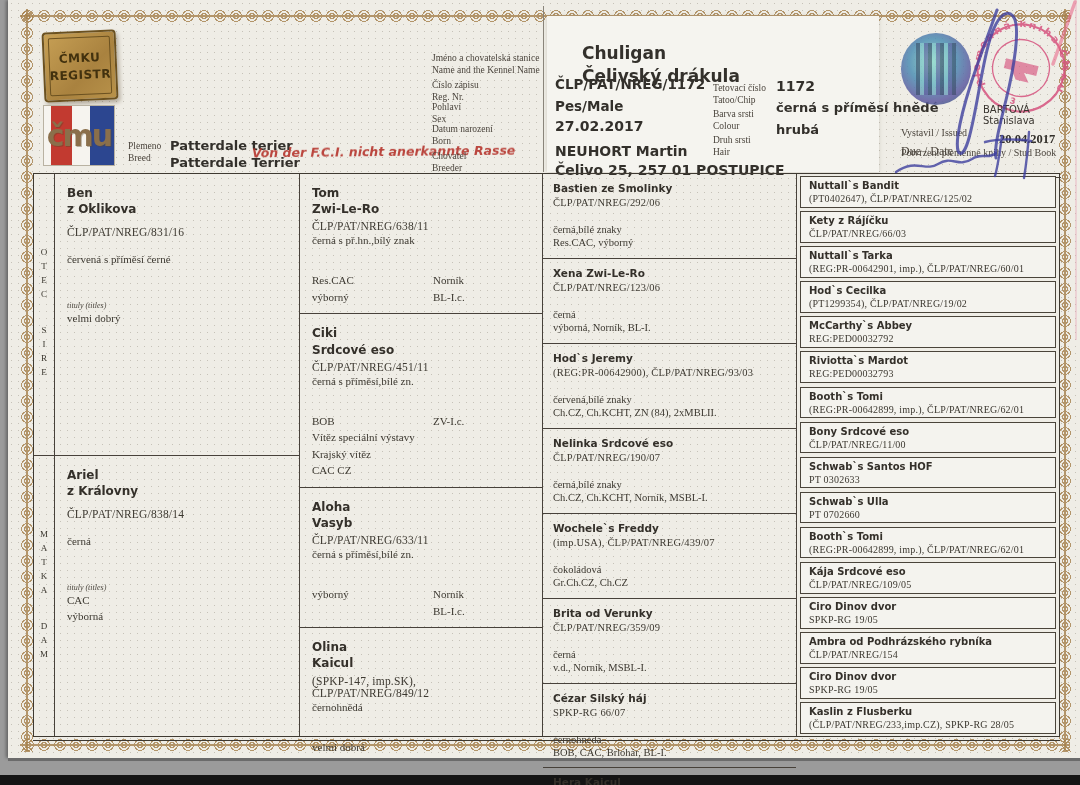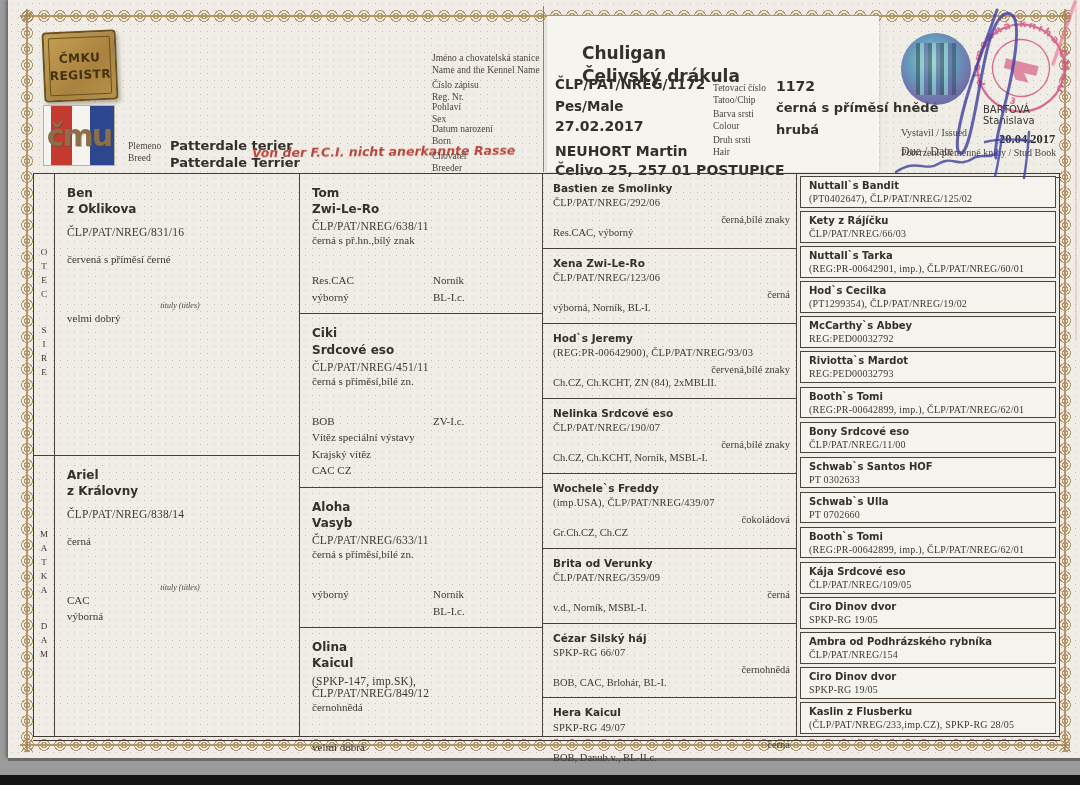--- a/index.html
+++ b/index.html
@@ -87,31 +87,31 @@
     border-bottom:1px solid #47413a; }
   .rail-half:last-child { border-bottom:none; }
   .rail-word { writing-mode:vertical-rl; text-orientation:upright; font-size:9px; letter-spacing:4px; color:#3a362e; }
 
   .g1-cell { padding:11px 6px 8px 12px; }
   .g2-cell { padding:11px 6px 8px 12px; }
   .cell-name { font-family:"DejaVu Sans",sans-serif; font-weight:700; font-size:12px; color:#34302a;
     white-space:pre-line; line-height:1.35; }
   .cell-reg { font-size:11.5px; color:#3c3830; margin-top:9px; letter-spacing:.2px; }
   .cell-colour { font-size:11px; color:#3c3830; margin-top:15px; }
-  .titles-label { font-style:italic; font-size:8px; color:#4a453d; margin-top:36px;text-align:center; }
+  .titles-label { font-style:italic; font-size:8px; color:#4a453d; margin-top:36px; }
   .cell-titles { font-size:11px; color:#3c3830; white-space:pre-line; line-height:1.5; }
   .g2-cell .cell-reg { margin-top:3px; }
   .g2-cell .cell-colour { margin-top:2px; }
   .g2-split { display:flex; margin-top:26px; }
   .g2-split .left { width:54%; }
   .g2-split .right { flex:1; }
   .g3-cell { padding:7px 6px 7px 10px; display:flex; flex-direction:column; }
   .g3-cell .cell-name { font-size:10.5px; }
   .g3-cell .cell-reg { font-size:10.5px; margin-top:2px; }
-  .g3-cell .cell-colour { font-size:10.5px; margin-top:6px;text-align:right; }
+  .g3-cell .cell-colour { font-size:10.5px; margin-top:16px; }
   .g3-cell .cell-titles { font-size:10.5px; margin-top:auto; }
   .g4-box { height:31.5px; border:1px solid #4a443a; background:#f4f3ee; padding:2px 8px; }
   .g4-box .cell-name { font-size:10px; line-height:1.3; }
   .g4-box .cell-reg { font-size:10px; margin-top:0; line-height:1.3; }
   svg text { font-family:"DejaVu Sans",sans-serif; }
   #overlay-svg { position:absolute; left:0; top:0; width:1080px; height:785px; pointer-events:none; }
 </style>
 </head>
 <body>
 

